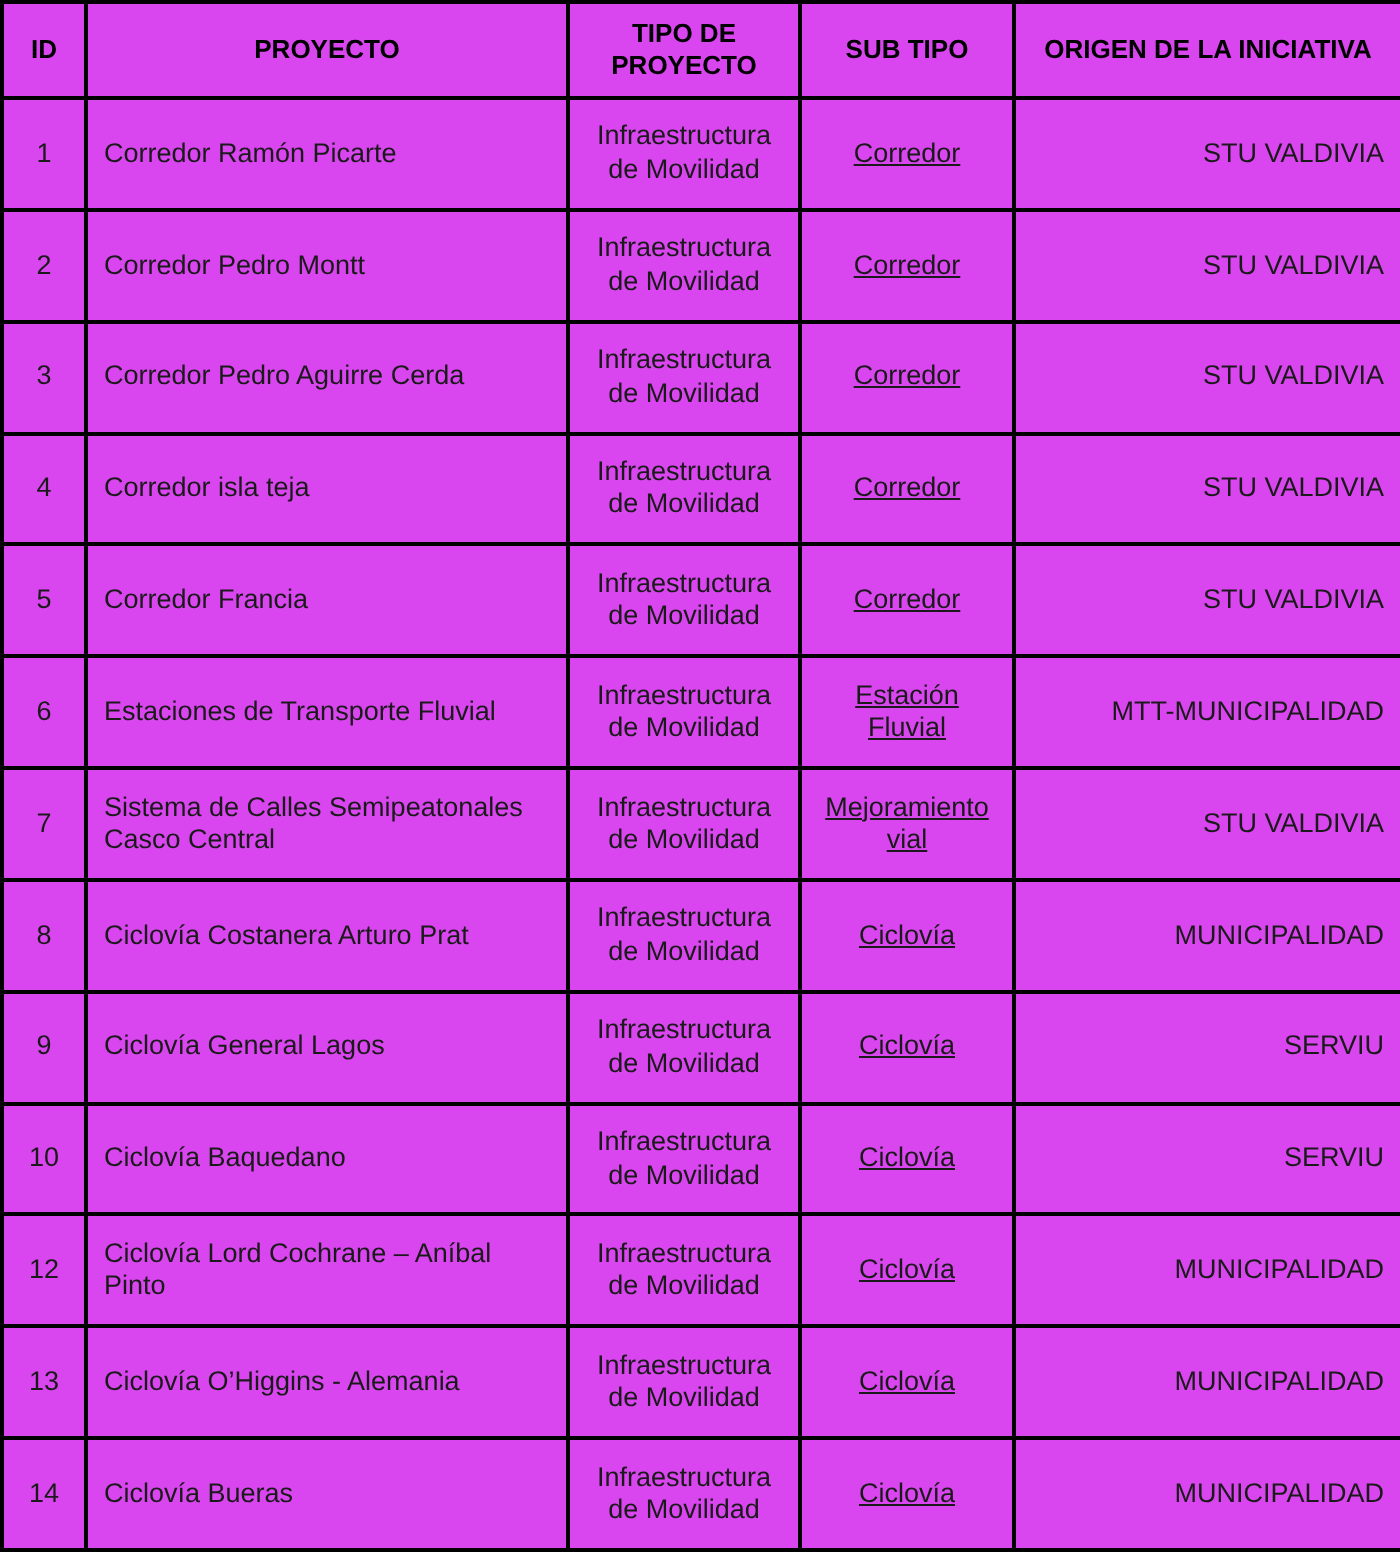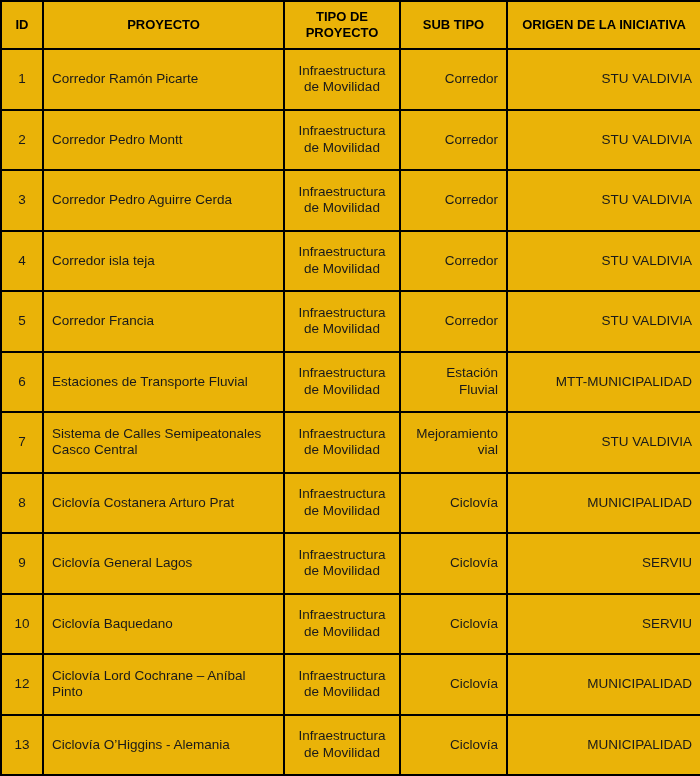--- a/index.html
+++ b/index.html
@@ -3,21 +3,21 @@
 <meta charset="utf-8">
 <style>
   html, body {
     margin: 0;
     padding: 0;
     background: #ffffff;
   }
   .page {
     width: 700px;
     height: 776px;
-    background: #eab308;
+    background: #d946ef;
     box-sizing: border-box;
     font-family: "Liberation Sans", "DejaVu Sans", sans-serif;
     color: #1a1a1a;
   }
   table.data-table {
     width: 700px;
     height: 776px;
     border-collapse: collapse;
     table-layout: fixed;
   }
@@ -38,21 +38,21 @@
   }
   table.data-table td {
     font-size: 13.5px;
     font-weight: normal;
     padding: 4px 8px;
     line-height: 1.22;
   }
   td.col-id      { text-align: center; padding: 4px 2px; }
   td.col-proyecto{ text-align: left;   padding-left: 9px; padding-right: 6px; }
   td.col-tipo    { text-align: center; padding: 4px 4px; margin-left: 36px; }
-  td.col-subtipo { text-align: right; padding: 4px 8px; }
+  td.col-subtipo { text-align: center; padding: 4px 8px; text-decoration: underline; }
   td.col-origen  { text-align: right; padding: 4px 6px; }
   tr.body-row { height: 48px; }
   tr.head-row { height: 48px; }
 </style>
 </head>
 <body>
 
 <div class="page">
   <table class="data-table">
     <colgroup>
@@ -149,15 +149,22 @@
           <td class="col-subtipo">Ciclovía</td>
           <td class="col-origen">MUNICIPALIDAD</td>
         </tr>
         <tr class="body-row">
           <td class="col-id">13</td>
           <td class="col-proyecto">Ciclovía O’Higgins - Alemania</td>
           <td class="col-tipo">Infraestructura de Movilidad</td>
           <td class="col-subtipo">Ciclovía</td>
           <td class="col-origen">MUNICIPALIDAD</td>
         </tr>
+        <tr class="body-row">
+          <td class="col-id">14</td>
+          <td class="col-proyecto">Ciclovía Bueras</td>
+          <td class="col-tipo">Infraestructura de Movilidad</td>
+          <td class="col-subtipo">Ciclovía</td>
+          <td class="col-origen">MUNICIPALIDAD</td>
+        </tr>
       </tbody>
   </table>
 </div>
 
 </body></html>

